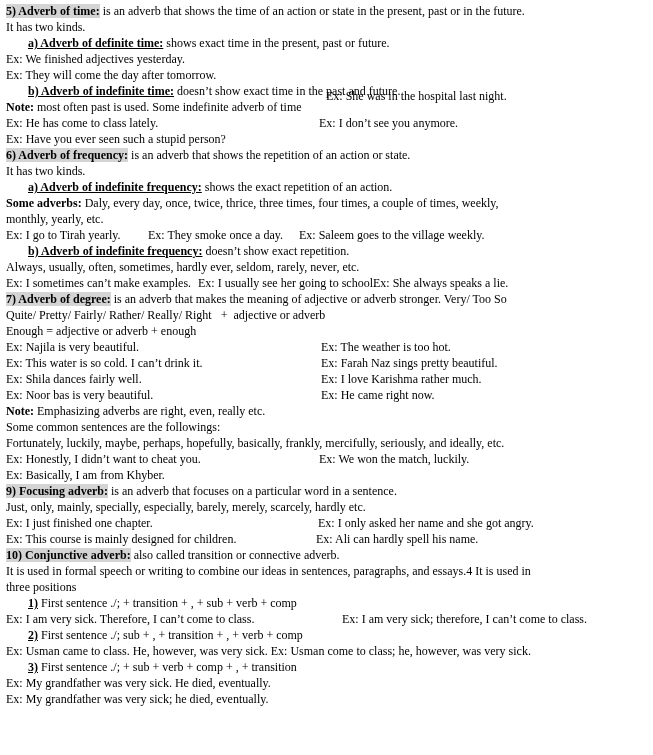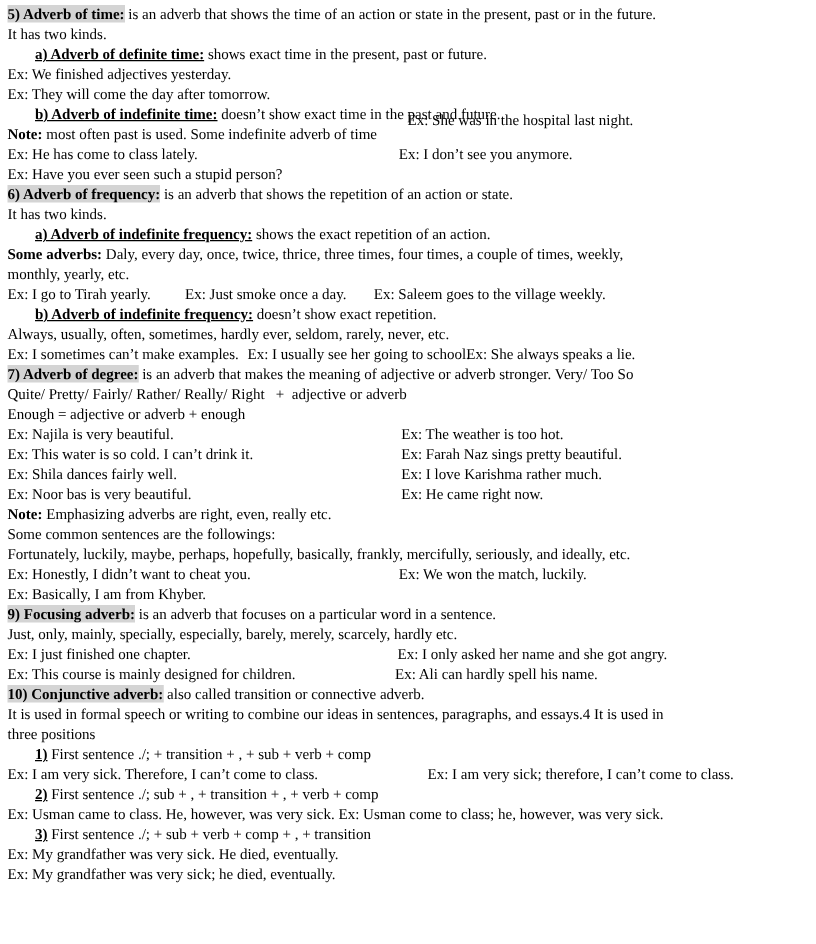--- a/index.html
+++ b/index.html
@@ -39,21 +39,21 @@
       <div class="line"><span>Ex: They will come the day after tomorrow.</span></div>
       <div class="line"><span class="seg-bu">b) Adverb of indefinite time:</span><span> doesn’t show exact time in the past and future.</span></div>
       <div class="line"><span class="seg-b">Note:</span><span> most often past is used. Some indefinite adverb of time</span></div>
       <div class="line"><span>Ex: He has come to class lately.</span><span class="seg-abs" style="left: 313px;">Ex: I don’t see you anymore.</span></div>
       <div class="line"><span>Ex: Have you ever seen such a stupid person?</span></div>
       <div class="line"><span class="seg-h">6) Adverb of frequency:</span><span> is an adverb that shows the repetition of an action or state.</span></div>
       <div class="line"><span>It has two kinds.</span></div>
       <div class="line"><span class="seg-bu">a) Adverb of indefinite frequency:</span><span> shows the exact repetition of an action.</span></div>
       <div class="line"><span class="seg-b">Some adverbs:</span><span> Daly, every day, once, twice, thrice, three times, four times, a couple of times, weekly,</span></div>
       <div class="line"><span>monthly, yearly, etc.</span></div>
-      <div class="line"><span>Ex: I go to Tirah yearly.</span><span class="seg-abs" style="left: 142px;">Ex: Just smoke once a day.</span><span class="seg-abs" style="left: 293px;">Ex: Saleem goes to the village weekly.</span></div>
+      <div class="line"><span>Ex: I go to Tirah yearly.</span><span class="seg-abs" style="left: 142px;">Ex: They smoke once a day.</span><span class="seg-abs" style="left: 293px;">Ex: Saleem goes to the village weekly.</span></div>
       <div class="line"><span class="seg-bu">b) Adverb of indefinite frequency:</span><span> doesn’t show exact repetition.</span></div>
       <div class="line"><span>Always, usually, often, sometimes, hardly ever, seldom, rarely, never, etc.</span></div>
       <div class="line"><span>Ex: I sometimes can’t make examples.</span><span class="seg-abs" style="left: 192px;">Ex: I usually see her going to school.</span><span class="seg-abs" style="left: 367px;">Ex: She always speaks a lie.</span></div>
       <div class="line"><span class="seg-h">7) Adverb of degree:</span><span> is an adverb that makes the meaning of adjective or adverb stronger. Very/ Too So</span></div>
       <div class="line"><span>Quite/ Pretty/ Fairly/ Rather/ Really/ Right   +  adjective or adverb</span></div>
       <div class="line"><span>Enough = adjective or adverb + enough</span></div>
       <div class="line"><span>Ex: Najila is very beautiful.</span><span class="seg-abs" style="left: 315px;">Ex: The weather is too hot.</span></div>
       <div class="line"><span>Ex: This water is so cold. I can’t drink it.</span><span class="seg-abs" style="left: 315px; text-align: right;">Ex: Farah Naz sings pretty beautiful.</span></div>
       <div class="line"><span>Ex: Shila dances fairly well.</span><span class="seg-abs" style="left: 315px;">Ex: I love Karishma rather much.</span></div>
       <div class="line"><span>Ex: Noor bas is very beautiful.</span><span class="seg-abs" style="left: 315px;">Ex: He came right now.</span></div>

